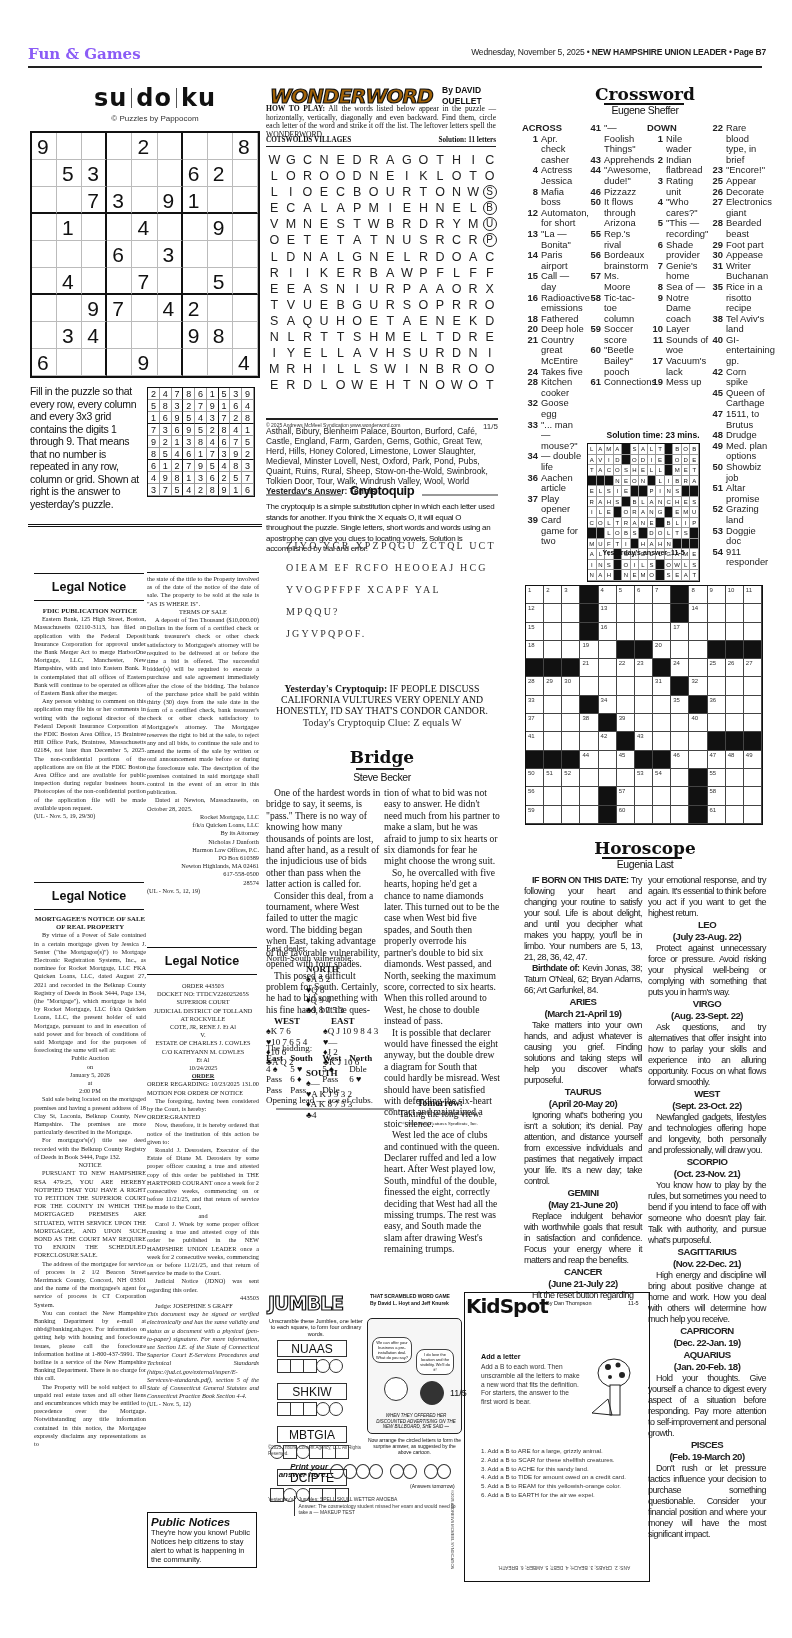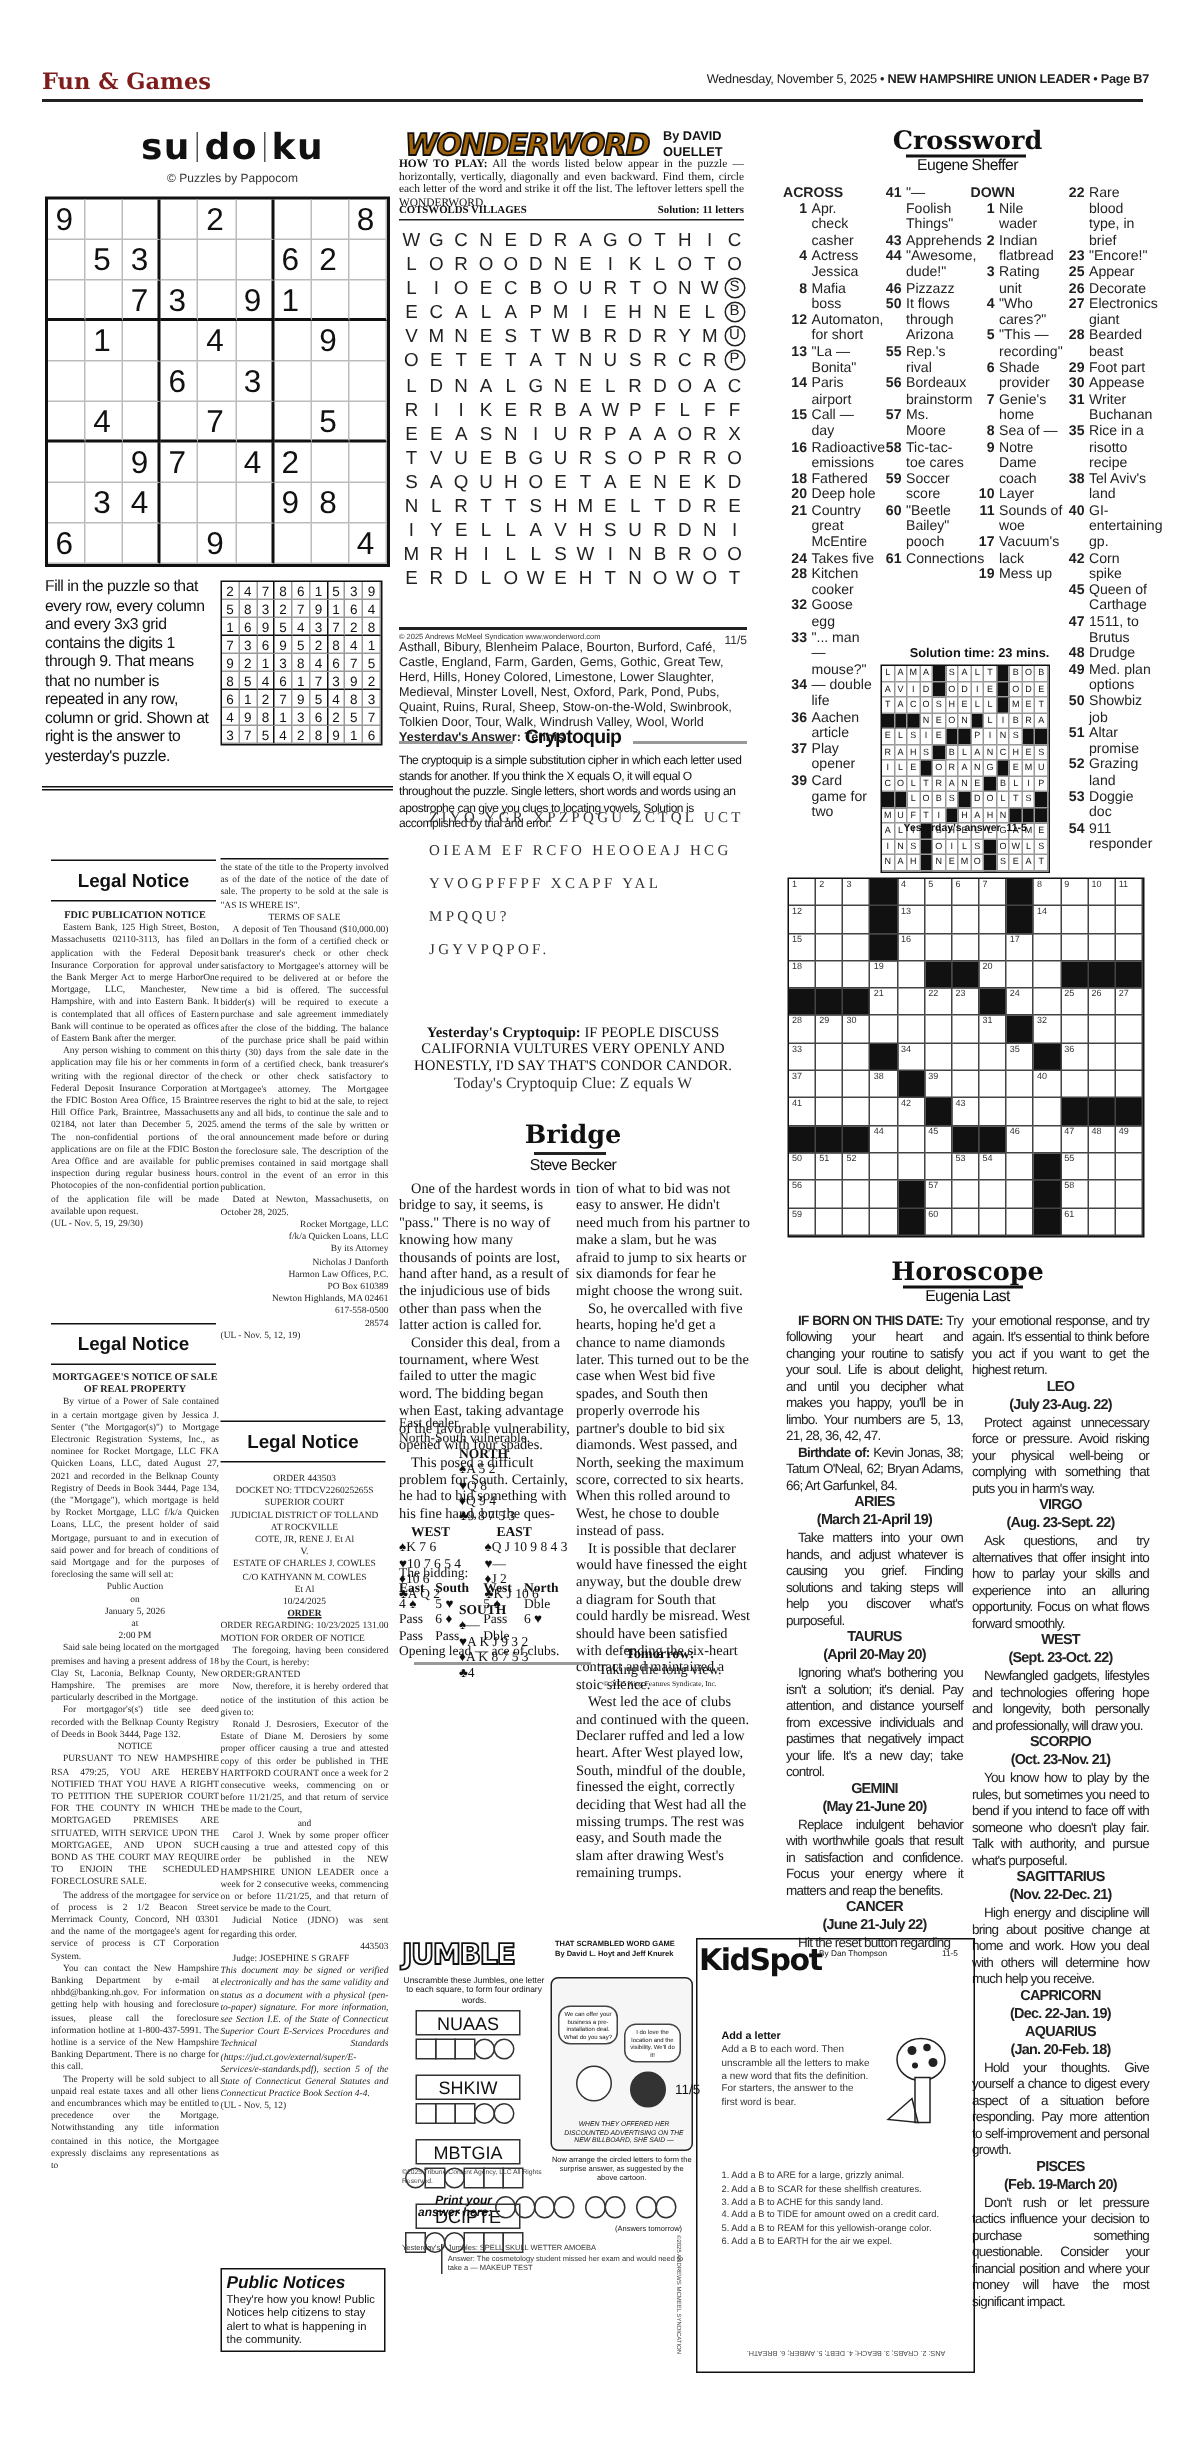--- a/index.html
+++ b/index.html
@@ -1,18 +1,18 @@
 <!DOCTYPE html>
 <html><head>
 <meta charset="utf-8">
 <style>
 *{box-sizing:border-box;margin:0;padding:0}
 body{width:792px;height:1638px;background:#fff;color:#111;font-family:"Liberation Serif",serif;position:relative;overflow:hidden}
 .abs{position:absolute}
-.hdr-sec{left:28px;top:45px;font-family:"DejaVu Serif",serif;font-weight:bold;font-size:15px;color:#7f1d1d}
+.hdr-sec{left:28px;top:45px;font-family:"DejaVu Serif",serif;font-weight:bold;font-size:15px;color:#8b5cf6}
 .hdr-date{right:26px;top:47px;font-family:"Liberation Sans",sans-serif;font-size:8.5px;color:#222;letter-spacing:-.2px}
 .hdr-date b{font-weight:bold}
 .hdr-rule{left:28px;top:66px;width:734px;height:2px;background:#222}
 
 .sdk-title{left:90px;top:84px;width:130px;text-align:center;font-family:"DejaVu Sans",sans-serif;font-weight:bold;font-size:24px;letter-spacing:1px}
 .sdk-title span{display:inline-block;width:1px;height:20px;background:#555;vertical-align:-2px;margin:0 4px}
 .sdk-cr{left:90px;top:114px;width:130px;text-align:center;font-family:"Liberation Sans",sans-serif;font-size:8px;color:#333}
 .sdk-grid{left:30px;top:131px;width:230px;border:2px solid #111;display:grid;grid-template-columns:repeat(9,1fr)}
 .sdk-grid div{height:27px;border-right:1px solid #bbb;border-bottom:1px solid #bbb;font-family:"Liberation Sans",sans-serif;font-size:21px;padding-left:5px;line-height:27px}
 .sdk-grid div.r3{border-right:2px solid #111}
@@ -710,21 +710,21 @@
     <div class="cl">
       <b>56</b>
       <span>Bordeaux brainstorm</span>
     </div>
     <div class="cl">
       <b>57</b>
       <span>Ms. Moore</span>
     </div>
     <div class="cl">
       <b>58</b>
-      <span>Tic-tac-toe cares</span>
+      <span>Tic-tac-toe column</span>
     </div>
     <div class="cl">
       <b>59</b>
       <span>Soccer score</span>
     </div>
     <div class="cl">
       <b>60</b>
       <span>"Beetle Bailey" pooch</span>
     </div>
     <div class="cl">

